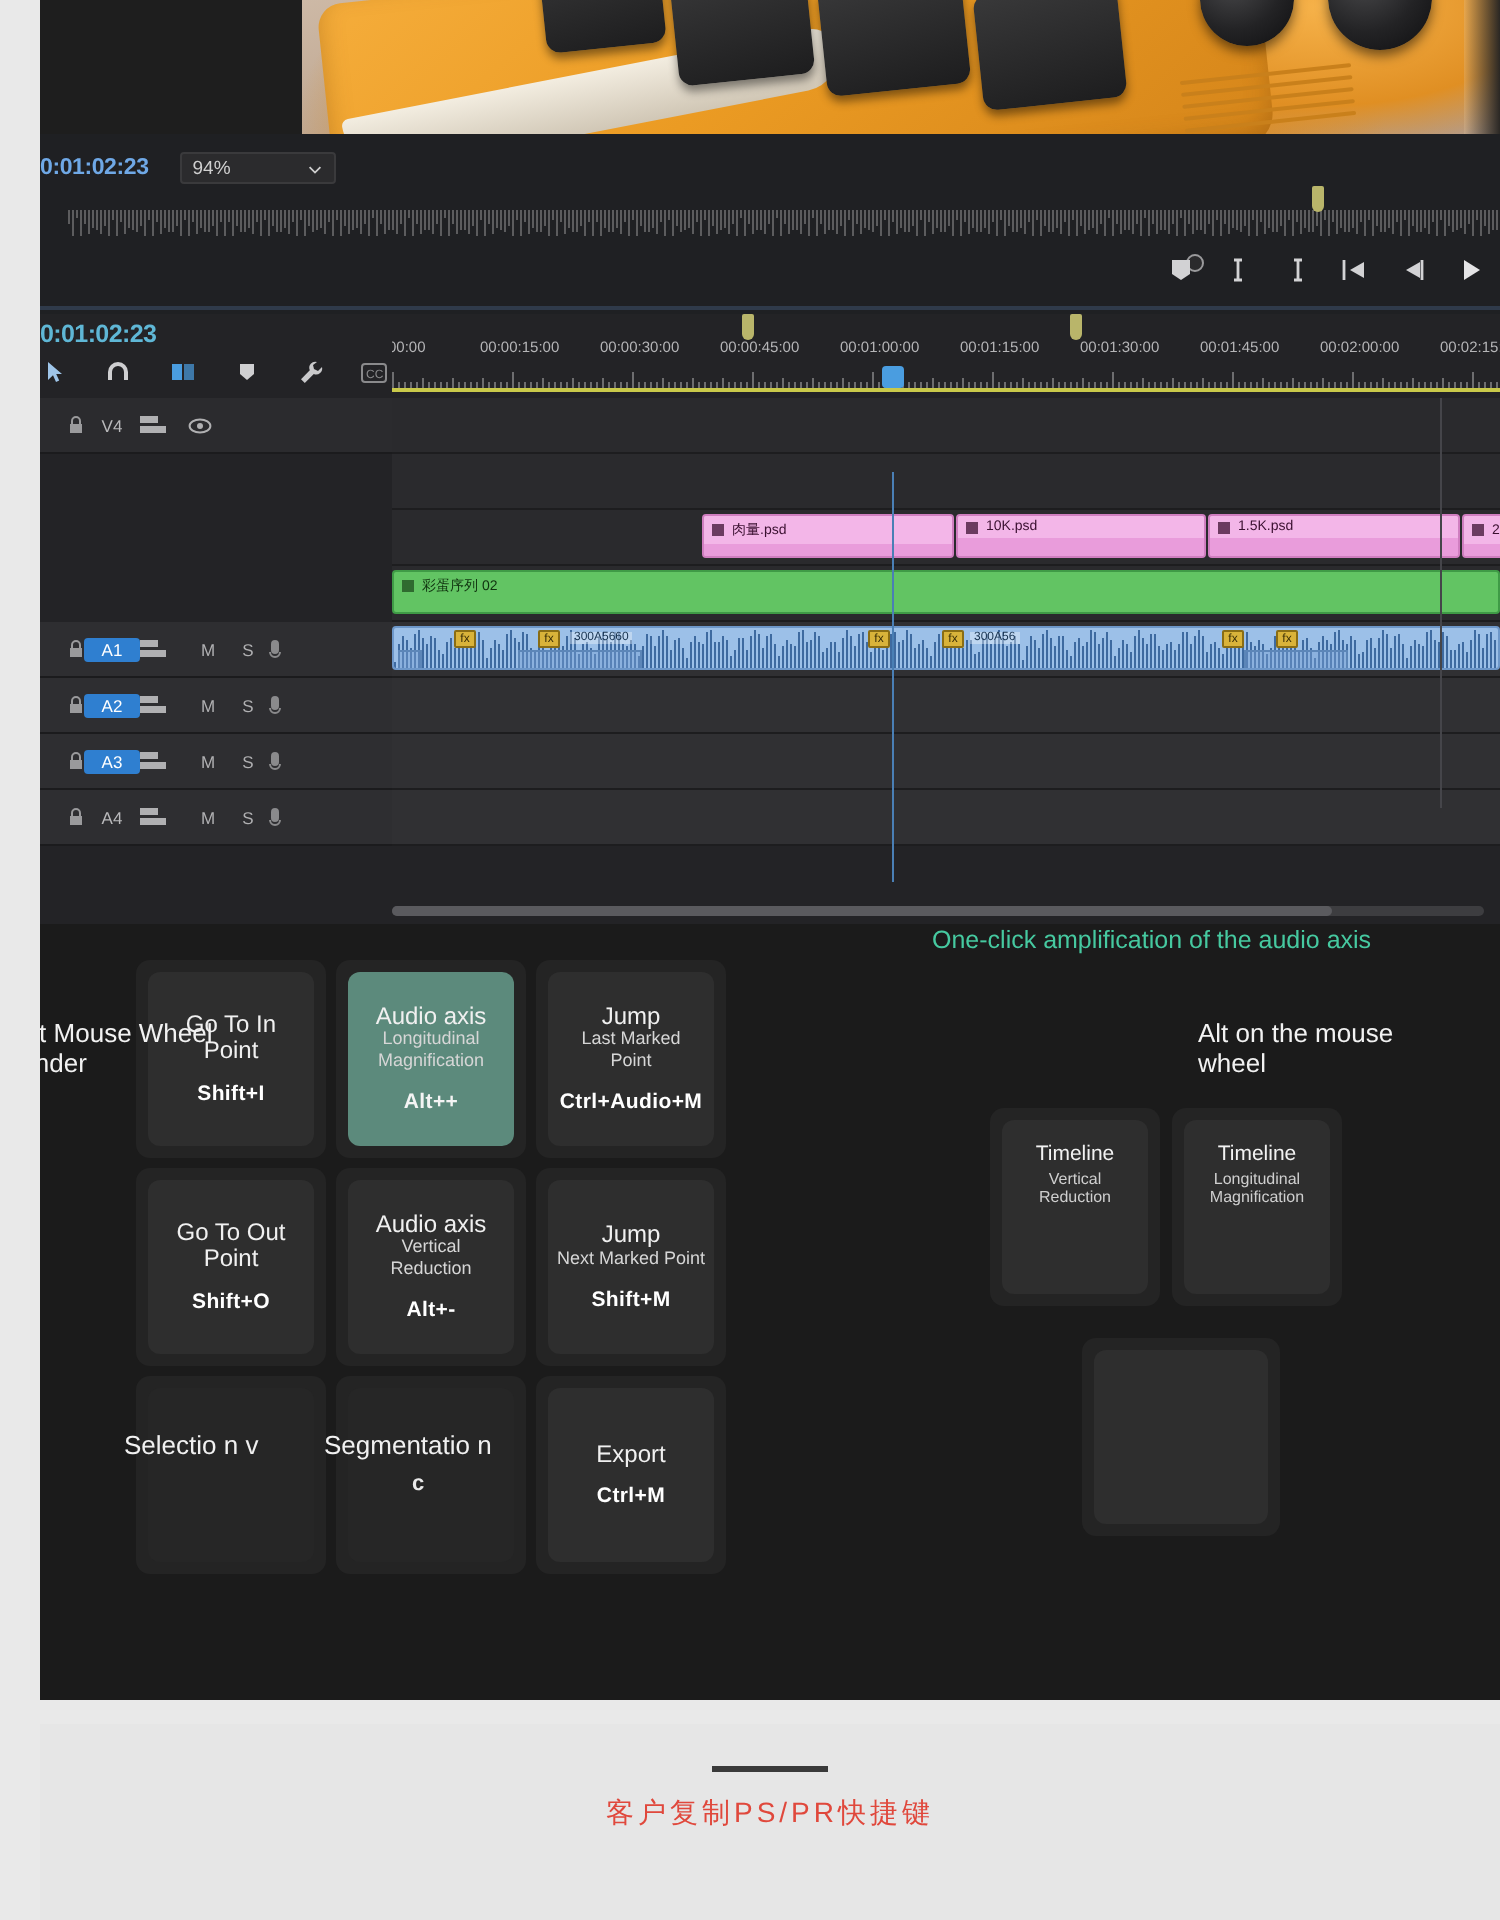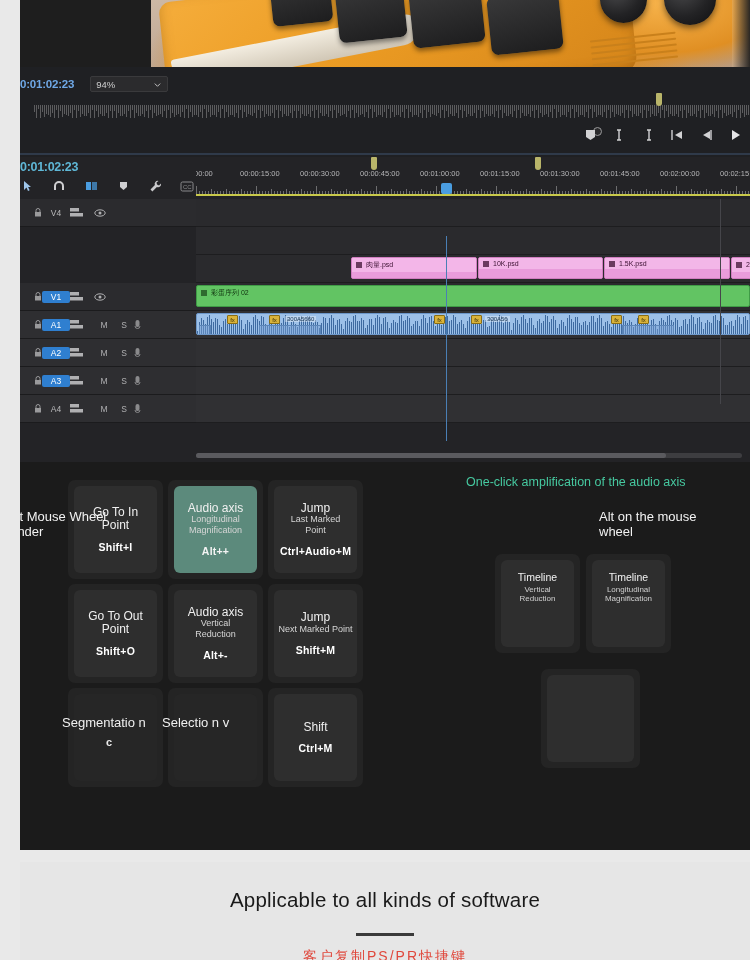--- a/index.html
+++ b/index.html
@@ -147,21 +147,21 @@
   .key.green { background: #5c8a7c; }
   .key .t1 { color: #f0f0f0; font-size: 12px; line-height: 1.05; }
   .key .t2 { color: #d6d6d6; font-size: 9px; line-height: 1.1; margin-top: 1px; }
   .key .sc { color: #ffffff; font-size: 10.5px; font-weight: bold; margin-top: 9px; letter-spacing: .2px; }
   .key.green .sc { color: #f4f4f4; }
   .key.ghost { background: #262626; }
   .kcell.overflow .key-ovf { position: absolute; left: -6px; top: 28px; width: 112px;
     color: #f0f0f0; font-size: 13px; line-height: 1.1; text-align: left; }
   .kcell.overflow .key-ovf .sc2 { display:block; color:#eaeaea; font-size: 11px; font-weight: bold; margin-top: 6px; margin-left: 44px; }
 
-  .note-green { position: absolute; left: 446px; top: 12px; width: 250px;
+  .note-green { position: absolute; left: 446px; top: 0; width: 250px;
     color: #46c9a0; font-size: 12.5px; line-height: 1.32; }
   .tl-keys { position: absolute; left: 475px; top: 92px; display: flex; gap: 6px; }
   .tkcell { position: relative; width: 85px; height: 99px; background: #242424; border-radius: 7px; }
   .tkcell .tkey { position: absolute; left: 6px; top: 6px; right: 6px; bottom: 6px;
     background: #2e2e2e; border-radius: 6px; display:flex; flex-direction: column;
     align-items: center; padding-top: 11px; }
   .tkcell .tt1 { color:#f2f2f2; font-size: 10.5px; }
   .tkcell .tt2 { color:#cfcfcf; font-size: 8px; line-height: 1.15; margin-top: 2px; text-align:center; }
   .tk-ovf { position: absolute; top: 48px; color: #f2f2f2; font-size: 13px; line-height: 1.15; }
   .tk-ovf.a { left: -12px; width: 120px; }
@@ -883,41 +883,20 @@
             <span class="th-ic">
               <svg width="12" height="8" viewBox="0 0 12 8">
                 <ellipse cx="6" cy="4" rx="5.2" ry="3.2" stroke="#b0b0b2" fill="none"></ellipse>
                 <circle cx="6" cy="4" r="1.5" fill="#b0b0b2"></circle>
               </svg>
             </span>
           </div>
           <div class="track-lane" style="top:0px"></div>
           <div class="track-lane" style="top:28px"></div>
           <div class="track-lane" style="top:56px"></div>
-          <div class="track-head" style="top:84px">
-            <span class="th-lock">
-              <svg width="8" height="9" viewBox="0 0 8 9">
-                <path d="M2 4 V2.5 a2 2 0 0 1 4 0 V4" stroke="#9a9a9c" fill="none" stroke-width="1"></path>
-                <rect x="1" y="4" width="6" height="4.5" fill="#9a9a9c"></rect>
-              </svg>
-            </span>
-            <span class="th-name sel">V1</span>
-            <span class="th-ic">
-              <svg width="13" height="9" viewBox="0 0 13 9">
-                <rect x="0" y="0" width="9" height="3.5" fill="#b0b0b2"></rect>
-                <rect x="0" y="5" width="13" height="3.5" fill="#b0b0b2"></rect>
-              </svg>
-            </span>
-            <span class="th-ic">
-              <svg width="12" height="8" viewBox="0 0 12 8">
-                <ellipse cx="6" cy="4" rx="5.2" ry="3.2" stroke="#b0b0b2" fill="none"></ellipse>
-                <circle cx="6" cy="4" r="1.5" fill="#b0b0b2"></circle>
-              </svg>
-            </span>
-          </div>
           <div class="track-lane" style="top:84px"></div>
           <div class="track-head audio" style="top:112px">
             <span class="th-lock">
               <svg width="8" height="9" viewBox="0 0 8 9">
                 <path d="M2 4 V2.5 a2 2 0 0 1 4 0 V4" stroke="#9a9a9c" fill="none" stroke-width="1"></path>
                 <rect x="1" y="4" width="6" height="4.5" fill="#9a9a9c"></rect>
               </svg>
             </span>
             <span class="th-name sel">A1</span>
             <span class="th-ic">
@@ -1370,29 +1349,29 @@
           </div>
           <div class="kcell">
             <div class="key">
               <span class="t1">Jump</span>
               <span class="t2">Next Marked Point</span>
               <span class="sc">Shift+M</span>
             </div>
           </div>
           <div class="kcell overflow">
             <div class="key ghost"></div>
-            <div class="key-ovf">Segmentatio n<span class="sc2">c</span></div>
+            <div class="key-ovf">Selectio n v</div>
           </div>
           <div class="kcell overflow">
             <div class="key ghost"></div>
-            <div class="key-ovf">Selectio n v</div>
+            <div class="key-ovf">Segmentatio n<span class="sc2">c</span></div>
           </div>
           <div class="kcell">
             <div class="key">
-              <span class="t1">Shift</span>
+              <span class="t1">Export</span>
               <span class="sc">Ctrl+M</span>
             </div>
           </div>
         </div>
 
       <div class="note-green">One-click amplification of the audio axis</div>
 
       <div class="tl-keys">
         <div class="tkcell">
           <div class="tkey">
@@ -1412,18 +1391,17 @@
 
       <div class="blank-cell">
         <div class="key ghost"></div>
       </div>
 
     </div>
 
   </div>
 
   <div class="bottom">
-    <h2>Applicable to all kinds of software</h2>
     <div class="rule"></div>
     <div class="cn">客户复制PS/PR快捷键</div>
   </div>
 
 </div>
 
 </body></html>

